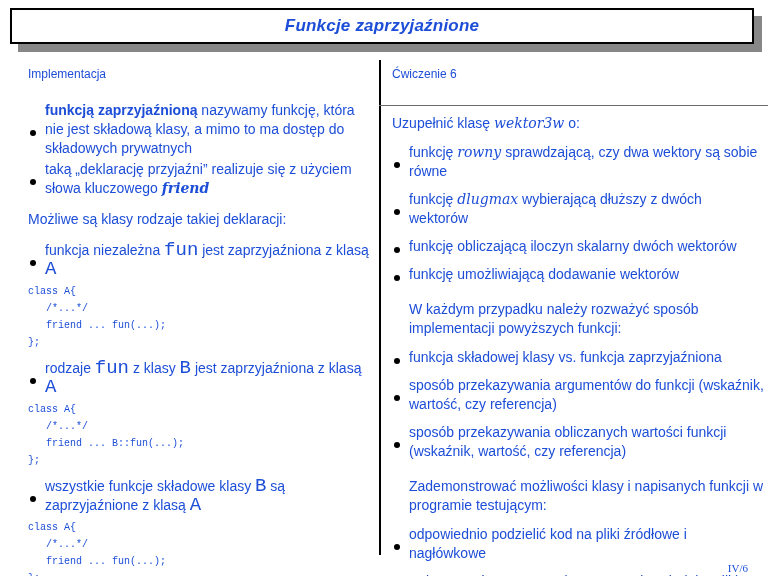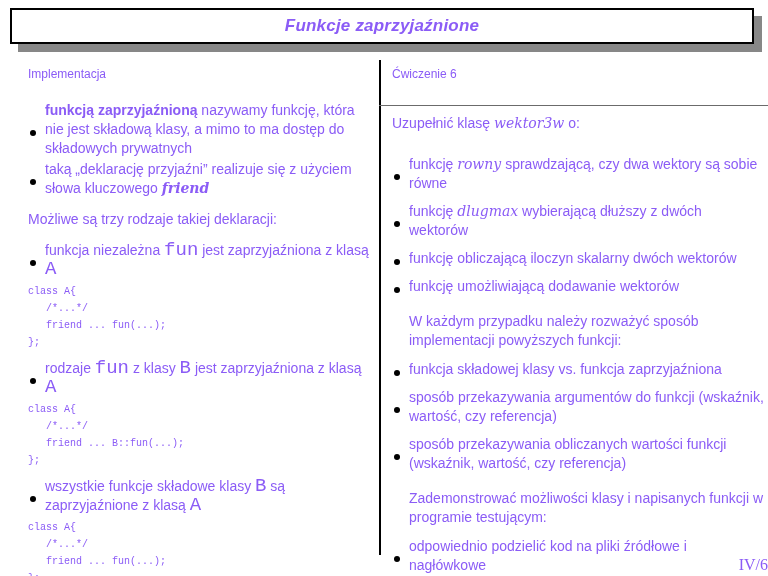--- a/index.html
+++ b/index.html
@@ -1,17 +1,17 @@
 <!DOCTYPE html>
 <html><head>
 <meta charset="utf-8">
 <style>
   html,body{margin:0;padding:0;background:#fff;}
   .page{position:relative;width:768px;height:576px;background:#ffffff;
-        font-family:"Liberation Sans",sans-serif;color:#8b5cf6;overflow:hidden;}
+        font-family:"Liberation Sans",sans-serif;color:#1d4ed8;overflow:hidden;}
 
   
   .title-box{position:absolute;left:10px;top:8px;width:740px;height:32px;
              background:#fff;border:2px solid #000;box-shadow:8px 8px 0 #878787;
              display:flex;align-items:center;justify-content:center;}
   .title-box .title{font-size:17px;font-weight:700;font-style:italic;letter-spacing:.2px;}
 
   
   .col-left{position:absolute;left:28px;top:58px;width:344px;}
   .col-right{position:absolute;left:392px;top:58px;width:372px;}
@@ -30,22 +30,22 @@
   .col-right .para{margin:16px 0 10px 0;padding-left:17px;}
 
   .code{font-family:"Liberation Mono","DejaVu Sans Mono",monospace;
         font-size:10px;line-height:17px;margin:4px 0 8px 0;white-space:pre;}
 
   .seg-b{font-weight:700;}
   .seg-bi{font-weight:700;font-style:italic;font-family:"DejaVu Serif",serif;}
   .seg-i{font-style:italic;font-family:"DejaVu Serif",serif;}
   .seg-c{font-family:"Liberation Mono","DejaVu Sans Mono",monospace;font-size:19px;}
 
-  .page-number{position:absolute;right:0;bottom:2px;
-               font-family:"Liberation Serif",serif;font-size:16px;}
+  .page-number{position:absolute;right:20px;bottom:2px;
+               font-family:"Liberation Serif",serif;font-size:11px;}
 </style>
 </head>
 <body>
 
 <div class="page">
 
   <div class="title-box">
     <span class="title">Funkcje zaprzyjaźnione</span>
   </div>
 
@@ -56,21 +56,21 @@
 
     <div class="bullet">
       <span class="dot"></span>
       <span class="bt"><span class="seg-b">funkcją zaprzyjaźnioną</span><span class="seg-n"> nazywamy funkcję, która nie jest składową klasy, a mimo to ma dostęp do składowych prywatnych</span></span>
     </div>
     <div class="bullet">
       <span class="dot"></span>
       <span class="bt"><span class="seg-n">taką „deklarację przyjaźni” realizuje się z użyciem słowa kluczowego </span><span class="seg-bi">friend</span></span>
     </div>
 
-    <div class="para">Możliwe są trzy rodzaje takiej deklaracji:</div>
+    <div class="para">Możliwe są klasy rodzaje takiej deklaracji:</div>
 
     <div class="bullet">
       <span class="dot"></span>
       <span class="bt"><span class="seg-n">funkcja niezależna </span><span class="seg-c">fun</span><span class="seg-n"> jest zaprzyjaźniona z klasą </span><span class="seg-c">A</span></span>
     </div>
     <pre class="code">class A{
    /*...*/
    friend ... fun(...);
 };</pre>
 
@@ -90,21 +90,21 @@
     <pre class="code">class A{
    /*...*/
    friend ... fun(...);
 };</pre>
   </div>
 
   <div class="col-right">
     <div class="heading">Ćwiczenie 6</div>
     <div class="heading-rule"></div>
 
-    <div class="para" style="margin:2px 0 22px 0;padding-left:0;"><span class="seg-n">Uzupełnić klasę </span><span class="seg-i">wektor3w</span><span class="seg-n"> o:</span></div>
+    <div class="para" style="margin:2px 0 10px 0;padding-left:0;"><span class="seg-n">Uzupełnić klasę </span><span class="seg-i">wektor3w</span><span class="seg-n"> o:</span></div>
 
     <div class="bullet">
       <span class="dot"></span>
       <span class="bt"><span class="seg-n">funkcję </span><span class="seg-i">rowny</span><span class="seg-n"> sprawdzającą, czy dwa wektory są sobie równe</span></span>
     </div>
     <div class="bullet">
       <span class="dot"></span>
       <span class="bt"><span class="seg-n">funkcję </span><span class="seg-i">dlugmax</span><span class="seg-n"> wybierającą dłuższy z dwóch wektorów</span></span>
     </div>
     <div class="bullet">

